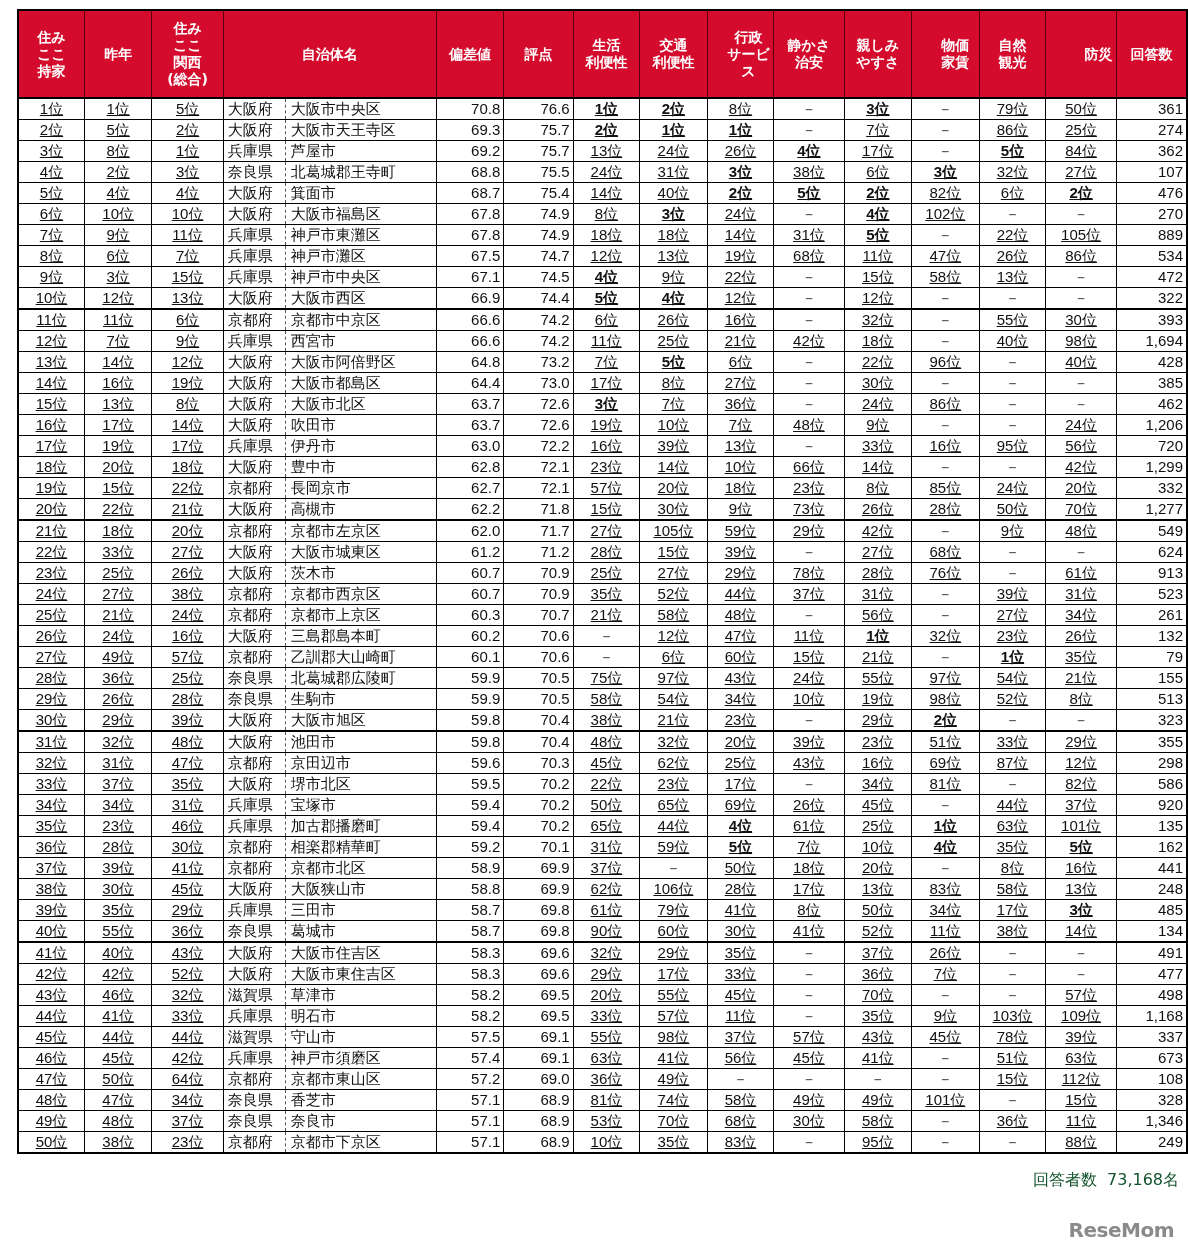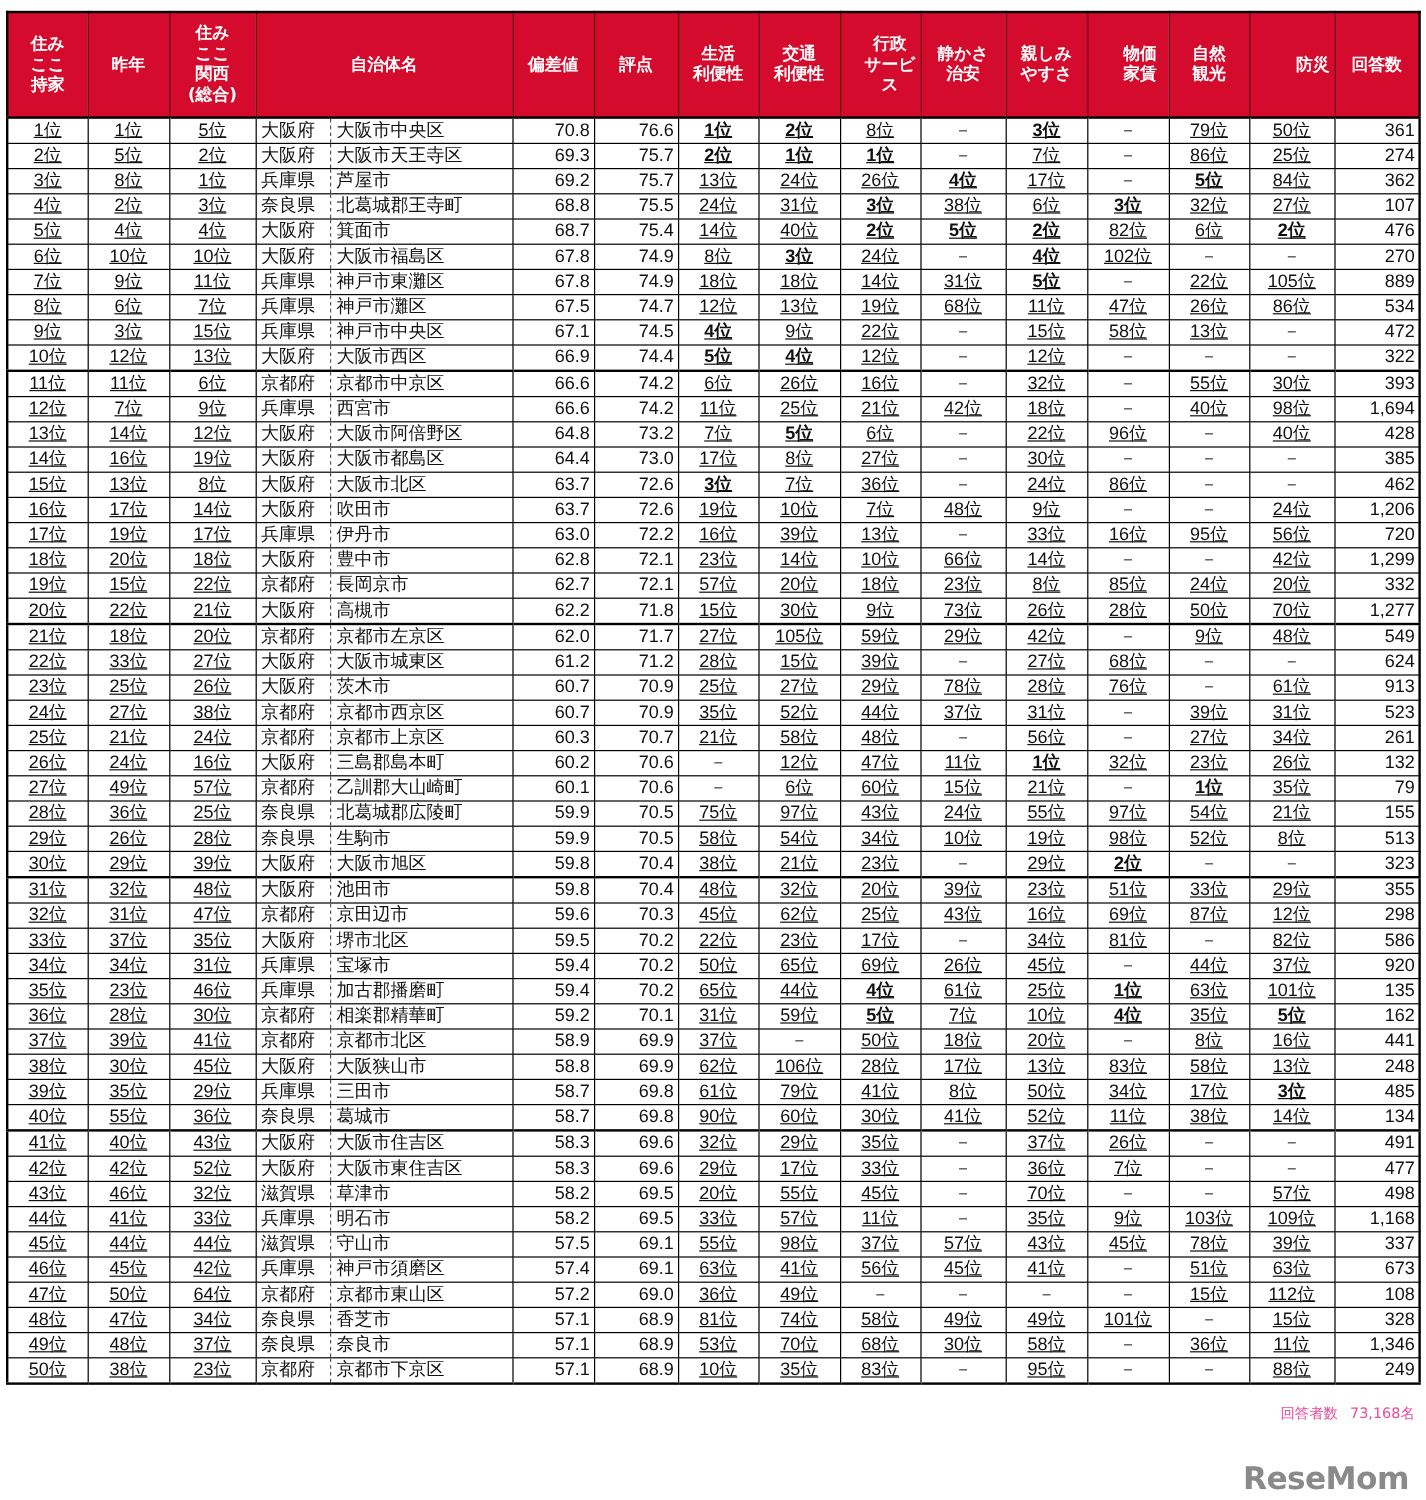--- a/index.html
+++ b/index.html
@@ -1,36 +1,36 @@
 <!DOCTYPE html>
 <html><head>
 <meta charset="utf-8">
 <style>
   html, body { margin: 0; padding: 0; background: #ffffff; }
   body { width: 1188px; height: 1250px; position: relative; overflow: hidden;
          font-family: "DejaVu Sans", "Liberation Sans", sans-serif; color: #111; }
-  .table-wrap { position: absolute; left: 5px; top: 9px; }
+  .table-wrap { position: absolute; left: 17px; top: 9px; }
   table { border-collapse: collapse; table-layout: fixed; border: 2px solid #000; }
   th { background: #d40b2c; color: #ffffff; font-weight: bold; font-size: 14px; line-height: 17px;
        border: 1px solid #5a0010; border-bottom: 2px solid #000; text-align: center; vertical-align: middle;
        padding: 0; height: 86px; }
   td { font-family: "Liberation Sans", sans-serif; font-size: 15px; height: 20px; line-height: 20px;
        padding: 0 3px; border-left: 1px solid #000; border-right: 1px solid #000;
        border-bottom: 1px solid #000; white-space: nowrap; overflow: hidden; }
   td.rank { text-align: center; }
   td.rank span { text-decoration: underline; text-underline-offset: 1px; }
   td.num { text-align: right; }
   td.pref { border-right: 1px dashed #555; padding-left: 4px; }
   td.city { border-left: 1px dashed #555; padding-left: 5px; margin-top: 12px; }
   td.dash { text-align: center; color: #333; }
   td.bold span { font-weight: bold; }
   tr.group-end td { border-bottom: 2px solid #000; }
-  .footer { position: absolute; right: 9px; top: 1170px; font-size: 12px; color: #ec4899; }
+  .footer { position: absolute; right: 9px; top: 1170px; font-size: 16px; color: #14532d; }
   .footer .count { margin-left: 10px; }
-  .watermark { position: absolute; right: 14px; top: 1218px; font-size: 26px; font-weight: bold;
+  .watermark { position: absolute; right: 14px; top: 1218px; font-size: 20px; font-weight: bold;
                color: #8a8a8a; letter-spacing: -0.5px; }
 </style>
 </head>
 <body>
 
 <div class="table-wrap">
   <table>
     <colgroup id="cols">
         <col style="width: 67px;">
         <col style="width: 68px;">

